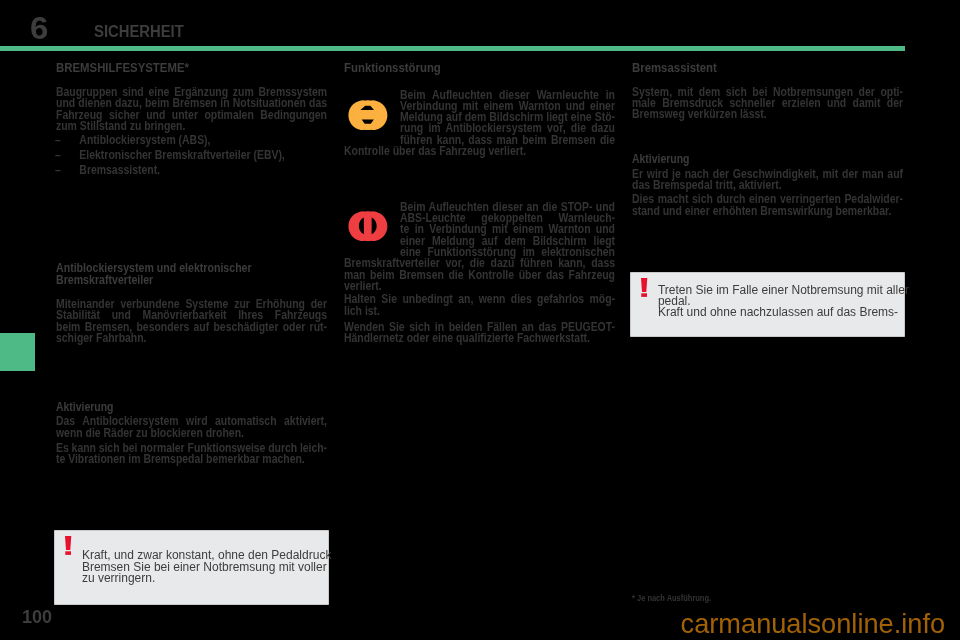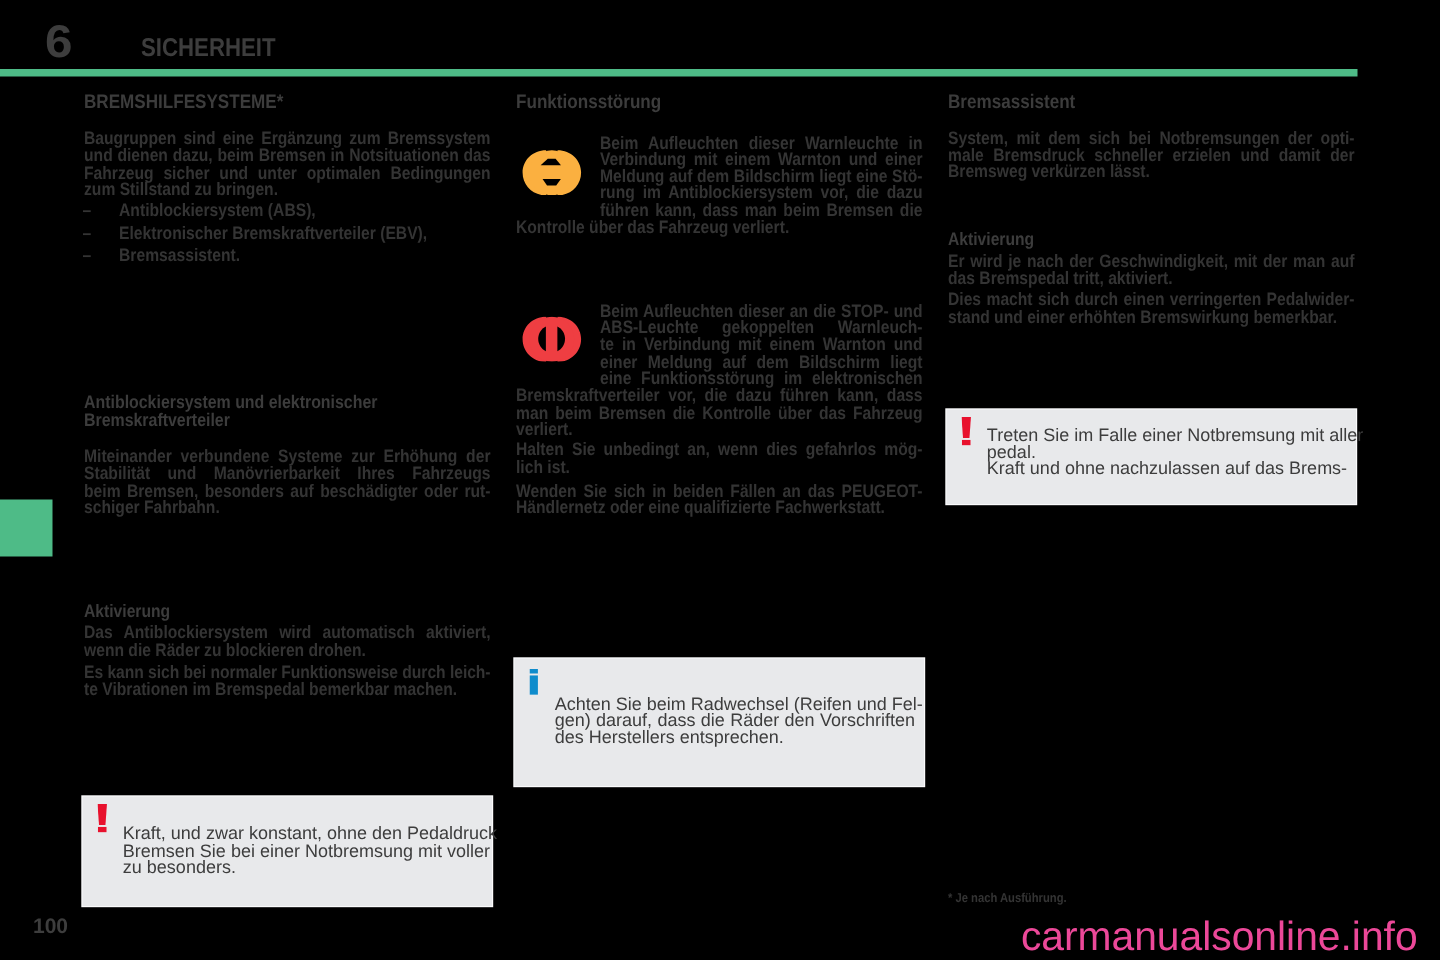--- a/index.html
+++ b/index.html
@@ -11,22 +11,22 @@
   }
   .page{position:relative;width:960px;height:640px;overflow:hidden;}
 
   
   .chapter-num{position:absolute;left:30.3px;top:13px;font-size:30.5px;font-weight:bold;color:#3d3d3d;
                line-height:30px;transform:scaleX(1.08);transform-origin:left top;white-space:pre;}
   .chapter-title{position:absolute;left:93.6px;top:23.2px;font-size:17.2px;font-weight:bold;
                  color:#3d3d3d;line-height:16px;transform:scaleX(0.862);transform-origin:left top;white-space:pre;}
   .rule{position:absolute;left:0;top:45.9px;width:905.1px;height:5.1px;background:#4ebb87;}
   .tab{position:absolute;left:0;top:332.8px;width:35.1px;height:38px;background:#4ebb87;}
-  .folio{position:absolute;left:22px;top:608px;font-size:14px;font-weight:bold;color:#3d3d3d;line-height:18px;white-space:pre;}
-  .watermark{position:absolute;left:680.6px;top:610px;font-size:27.2px;color:#ec4899;line-height:27px;white-space:pre;}
+  .folio{position:absolute;left:22px;top:608px;font-size:18px;font-weight:bold;color:#3d3d3d;line-height:18px;white-space:pre;}
+  .watermark{position:absolute;left:680.6px;top:610px;font-size:27.2px;color:#a16207;line-height:27px;white-space:pre;}
 
   
   .blk{position:absolute;transform-origin:left top;transform:scaleX(0.87);}
 
   .ln{font-size:12px;font-weight:bold;color:#343434;line-height:11.33px;
       text-align:justify;text-align-last:justify;white-space:pre;width:311.5px;}
   .ln.l{text-align-last:left;}
   .ln.ind{width:247.1px;margin-left:64.4px;}
 
   .h1{font-size:13.1px;font-weight:bold;color:#3c3c3c;line-height:13.1px;white-space:pre;}
@@ -178,35 +178,24 @@
   </div>
 
   <div class="notice" style="left:54.8px;top:530.8px;width:273.1px;height:73px;">
     <svg style="position:absolute;left:10.1px;top:5.6px;" width="7" height="19" viewBox="0 0 7 19">
       <path fill="#e8112d" d="M0 0h6.3l-1.0 14H1.0z"></path>
       <rect fill="#e8112d" x="0.3" y="15.3" width="5.7" height="3.6"></rect>
     </svg>
     <div class="nlines" style="left:27.1px;top:19.7px;">
       <div class="nl">Kraft, und zwar konstant, ohne den Pedaldruck</div>
       <div class="nl">Bremsen Sie bei einer Notbremsung mit voller</div>
-      <div class="nl l">zu besonders.</div>
+      <div class="nl l">zu verringern.</div>
     </div>
   </div>
 
-  <div class="notice" style="left:342.7px;top:438.7px;width:273.2px;height:84.9px;">
-    <svg style="position:absolute;left:10.8px;top:7.1px;" width="6" height="18" viewBox="0 0 6 18">
-      <rect fill="#0f8ccc" x="0" y="0" width="5.6" height="3"></rect>
-      <rect fill="#0f8ccc" x="0" y="4.3" width="5.6" height="12.8"></rect>
-    </svg>
-    <div class="nlines" style="left:27.1px;top:25.4px;">
-      <div class="nl">Achten Sie beim Radwechsel (Reifen und Fel-</div>
-      <div class="nl">gen) darauf, dass die Räder den Vorschriften</div>
-      <div class="nl l">des Herstellers entsprechen.</div>
-    </div>
-  </div>
 
   <div class="notice" style="left:630.8px;top:272.8px;width:273.1px;height:63.7px;">
     <svg style="position:absolute;left:10.1px;top:5.6px;" width="7" height="19" viewBox="0 0 7 19">
       <path fill="#e8112d" d="M0 0h6.3l-1.0 14H1.0z"></path>
       <rect fill="#e8112d" x="0.3" y="15.3" width="5.7" height="3.6"></rect>
     </svg>
     <div class="nlines" style="left:27.1px;top:12.1px;">
       <div class="nl">Treten Sie im Falle einer Notbremsung mit aller</div>
       <div class="nl l">pedal.</div>
       <div class="nl">Kraft und ohne nachzulassen auf das Brems-</div>

